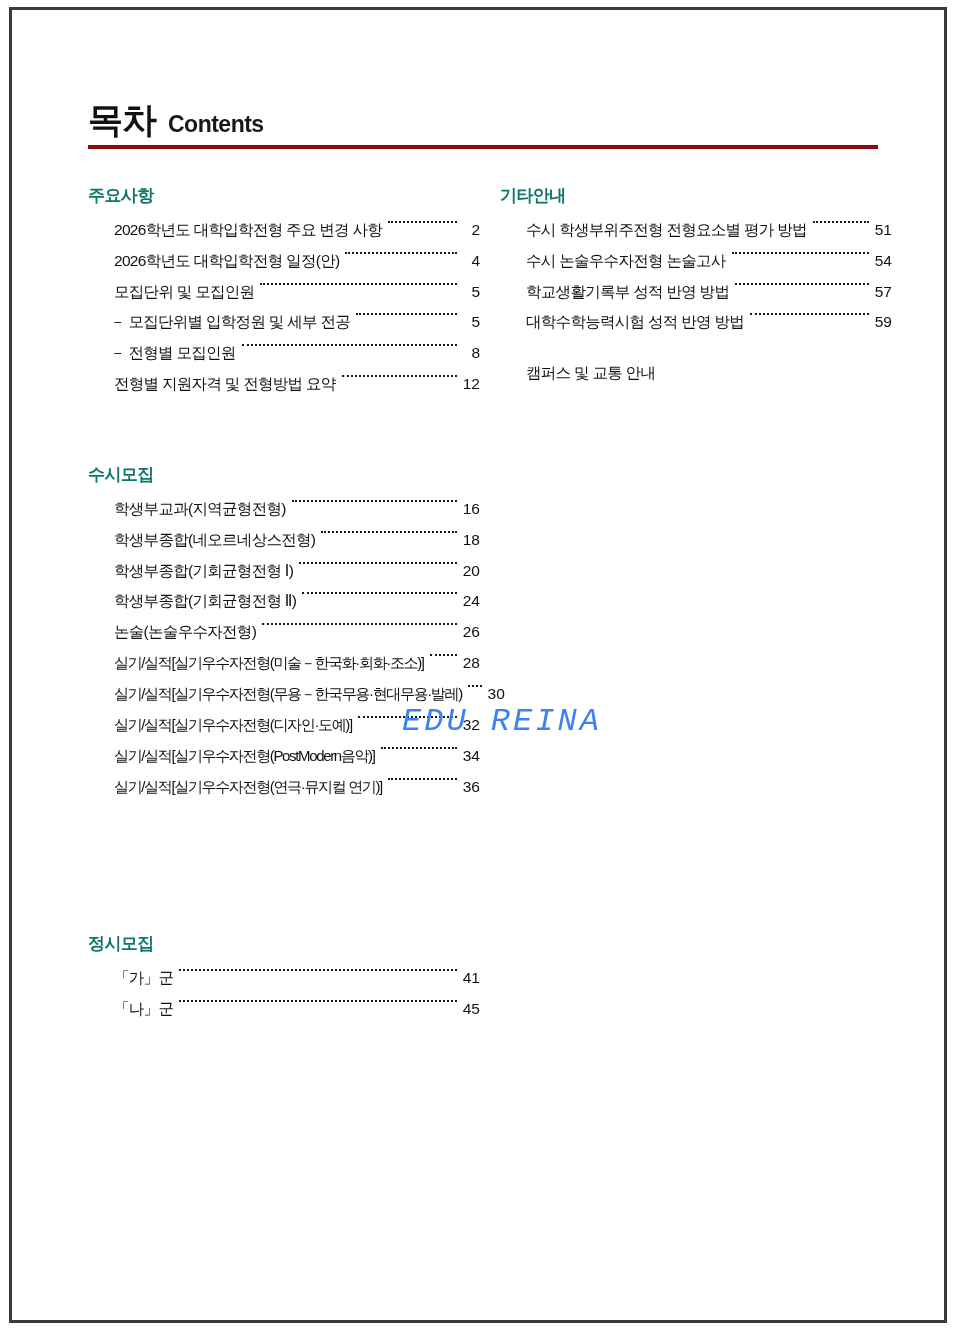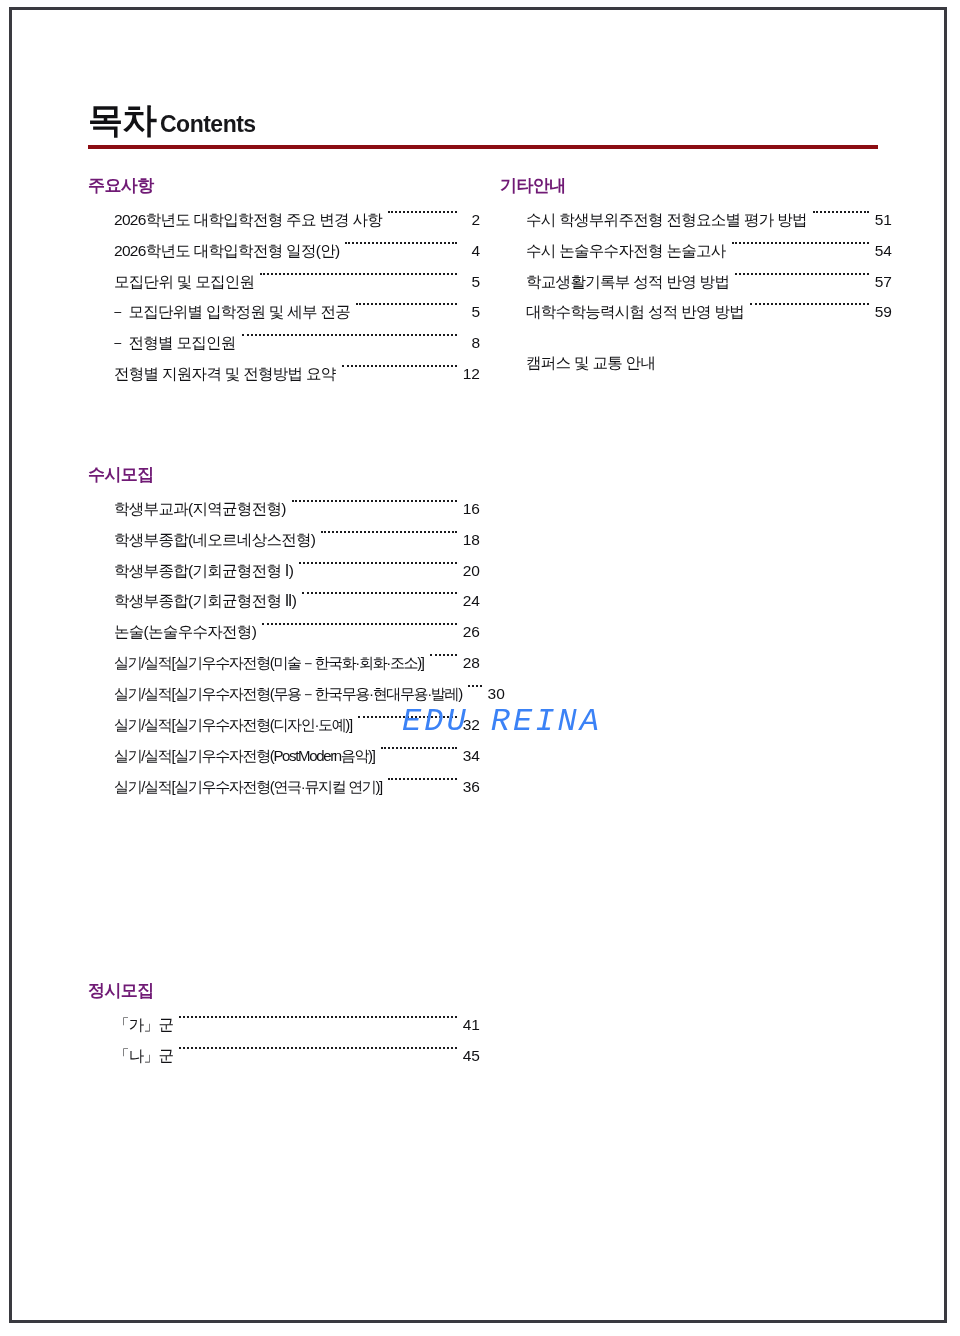--- a/index.html
+++ b/index.html
@@ -51,21 +51,21 @@
   
   #title-block {
     position: absolute;
     left: 76px;
     top: 92px;
     width: 800px;
   }
   .title-row {
     display: flex;
     align-items: baseline;
-    gap: 4px;
+    gap: 12px;
   }
   #title-ko {
     font-size: 35px;
     font-weight: bold;
     color: #111114;
     letter-spacing: -1px;
     line-height: 1;
   }
   #title-en {
     font-size: 23px;
@@ -80,29 +80,29 @@
     width: 790px;
     background: #8b0d12;
   }
 
   
   .toc-col {
     position: absolute;
   }
   #col-left-top  { left: 76px;  top: 167px; width: 392px; }
   #col-right-top { left: 488px; top: 167px; width: 392px; }
-  #col-susi      { left: 76px;  top: 456px; width: 392px; }
-  #col-jeongsi   { left: 76px;  top: 972px; width: 392px; }
+  #col-susi      { left: 76px;  top: 446px; width: 392px; }
+  #col-jeongsi   { left: 76px;  top: 915px; width: 392px; }
 
   .section-head {
     font-size: 17px;
     font-weight: bold;
-    color: #701a75;
+    color: #0f766e;
     letter-spacing: -0.6px;
-    margin: 0 0 14px 0;
+    margin: 10px 0 14px 0;
     line-height: 1.1;
   }
 
   ul.toc-list {
     list-style: none;
     margin: 0;
     padding: 0;
   }
   ul.toc-list li.toc-row {
     display: flex;

